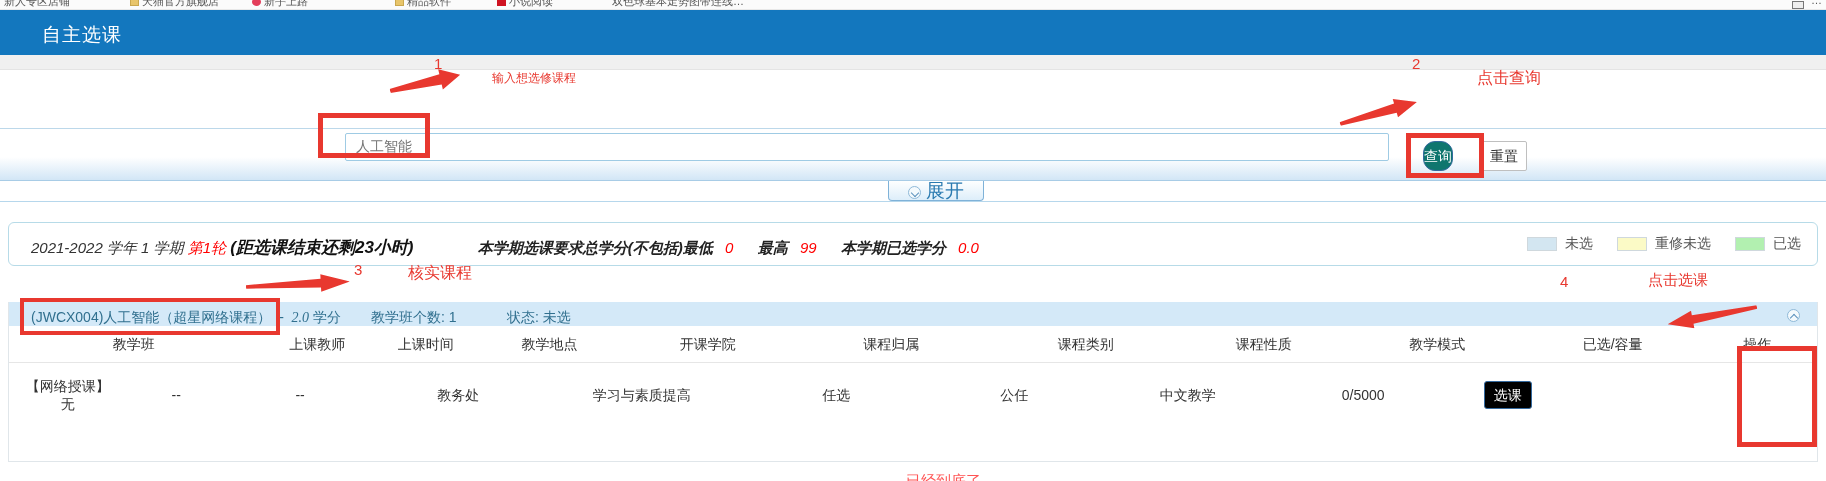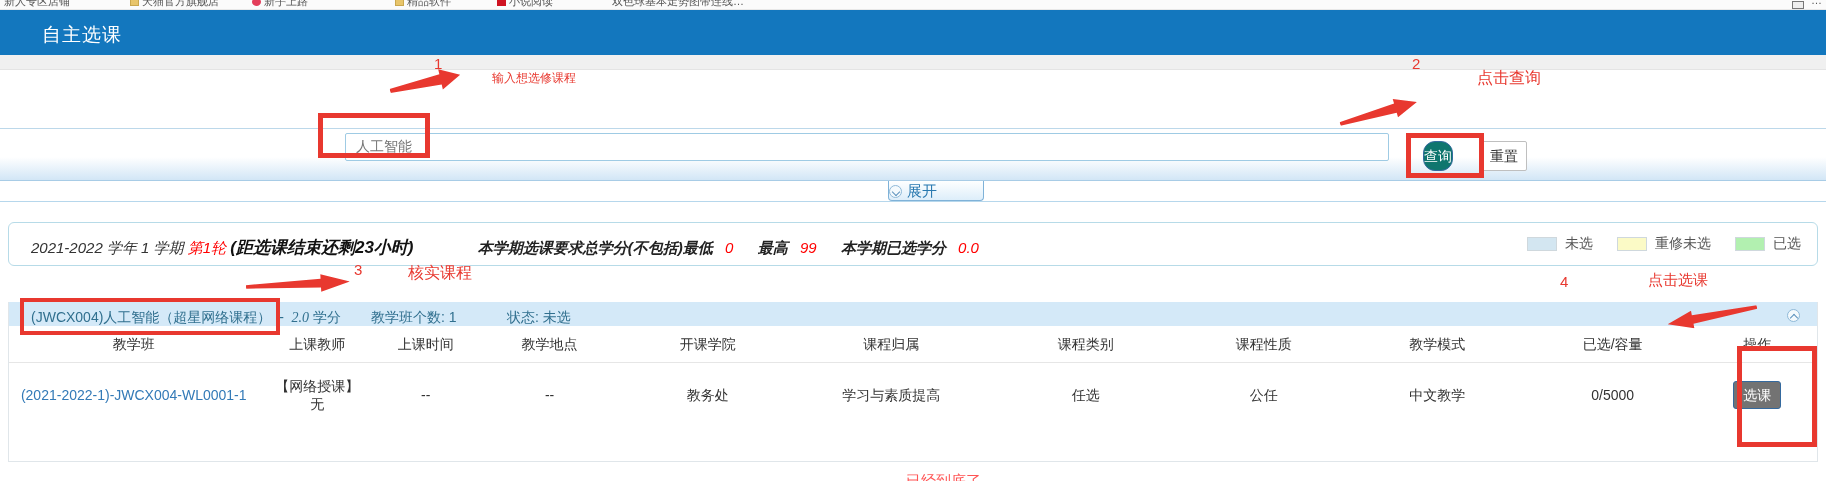--- a/index.html
+++ b/index.html
@@ -27,21 +27,21 @@
   .filter-panel { position:absolute; left:0; top:128px; width:1826px; height:53px;
     background:linear-gradient(#ffffff 0%, #ffffff 55%, #d2e6f6 100%);
     border-top:1px solid #bcd8ea; border-bottom:1px solid #a8cce6; }
   .search-input { position:absolute; left:345px; top:133px; width:1044px; height:28px; border:1px solid #9fcbe4; border-radius:2px; background:#fff; font-size:14px; color:#777; padding:0 10px; outline:none; font-family:"Liberation Sans", sans-serif; }
   .btn { display:inline-block; text-align:center; font-size:14px; cursor:pointer; font-family:"Liberation Sans", sans-serif; }
   .btn-query { position:absolute; left:1423px; top:141px; width:30px; height:30px; background:#0f766e; color:#fff; border:1px solid #34699e; border-radius:12px; line-height:28px; }
   .btn-reset { position:absolute; left:1481px; top:141px; width:46px; height:30px; background:#fff; color:#333; border:1px solid #bfbfbf; border-radius:2px; line-height:28px; }
   .expand-strip { position:absolute; left:0; top:181px; width:1826px; height:21px; background:#fff; border-bottom:1px solid #b6d7ec; }
   .expand-tab { position:absolute; left:888px; top:181px; width:96px; height:20px;
     background:linear-gradient(#feffff, #ddeefa); border:1px solid #7fb2d8; border-top:none; border-radius:0 0 4px 4px;
-    color:#2a7ab0; font-size:15px; line-height:19px; cursor:pointer; }
+    color:#2a7ab0; font-size:19px; text-align:center; line-height:19px; cursor:pointer; }
   .chev-circle { display:inline-block; width:13px; height:13px; border:1px solid #8fb9d8; border-radius:50%; position:relative; vertical-align:-2px; margin-right:5px; background:#f4fafd; }
   .chev-circle::before { content:""; position:absolute; left:3px; top:3px; width:5px; height:5px; border-right:1px solid #5c92bd; border-bottom:1px solid #5c92bd; transform:rotate(45deg); }
   .chev-up::before { transform:rotate(-135deg); top:5px; }
 
   
   .info-panel { position:absolute; left:8px; top:222px; width:1810px; height:44px; background:#fff; border:1px solid #b7dbe8; border-radius:6px; }
   .info-line { position:absolute; left:22px; top:13px; font-size:15px; color:#333; white-space:nowrap;font-style:italic; }
   .info-line .bold { font-weight:bold; color:#222; }
   .info-line .big { font-weight:bold; font-size:17px; color:#111; }
   .red-num { color:#f00; }
@@ -57,21 +57,21 @@
   .course-credits i { font-style:italic; font-family:"Liberation Serif", serif; }
   .course-count { position:absolute; left:362px; }
   .course-status { position:absolute; left:498px; }
   .collapse-icon { position:absolute; right:12px; top:7px; }
   .tbl-header { display:flex; height:37px; align-items:center; border-bottom:1px solid #e6e6e6; font-size:14px; color:#333; }
   .tbl-row { display:flex; height:64px; align-items:center; font-size:14px; color:#333; }
   .cell { text-align:center; line-height:18px; }
   .c0{width:13.8%;} .c1{width:6.5%;} .c2{width:5.5%;} .c3{width:8.2%;} .c4{width:9.3%;}
   .c5{width:11%;} .c6{width:10.5%;} .c7{width:9.2%;} .c8{width:10%;} .c9{width:9.4%;} .c10{width:6.6%;}
   .link { color:#337ab7; cursor:pointer; }
-  .btn-select { display:inline-block; width:48px; height:28px; background:#737373; color:#fff; border:1px solid #34699e; border-radius:3px; font-size:14px; line-height:26px; cursor:pointer; }
+  .btn-select { display:inline-block; width:48px; height:28px; background:#000000; color:#fff; border:1px solid #34699e; border-radius:3px; font-size:14px; line-height:26px; cursor:pointer; }
 
   
   .end-text { position:absolute; left:906px; top:472px; font-size:15px; color:#f55; }
 
   
   .ann { position:absolute; color:#e8382f; white-space:nowrap; z-index:30; }
   .ann-num { font-size:15px; }
   .ann-rect { position:absolute; border:5px solid #e8382f; z-index:30; }
   .ann-arrow { position:absolute; background:#e8382f; z-index:30;
     clip-path:polygon(0 42%, 72% 30%, 72% 10%, 100% 50%, 72% 90%, 72% 70%, 0 58%); transform-origin:left center; }
@@ -162,21 +162,20 @@
       <div class="cell c3">教学地点</div>
       <div class="cell c4">开课学院</div>
       <div class="cell c5">课程归属</div>
       <div class="cell c6">课程类别</div>
       <div class="cell c7">课程性质</div>
       <div class="cell c8">教学模式</div>
       <div class="cell c9">已选/容量</div>
       <div class="cell c10">操作</div>
     </div>
     <div class="tbl-row">
-      <div class="cell c0 link">(2021-2022-1)-JWCX004-WL0001-1</div>
       <div class="cell c1">
         <div>【网络授课】</div>
         <div>无</div>
       </div>
       <div class="cell c2">--</div>
       <div class="cell c3">--</div>
       <div class="cell c4">教务处</div>
       <div class="cell c5">学习与素质提高</div>
       <div class="cell c6">任选</div>
       <div class="cell c7">公任</div>

